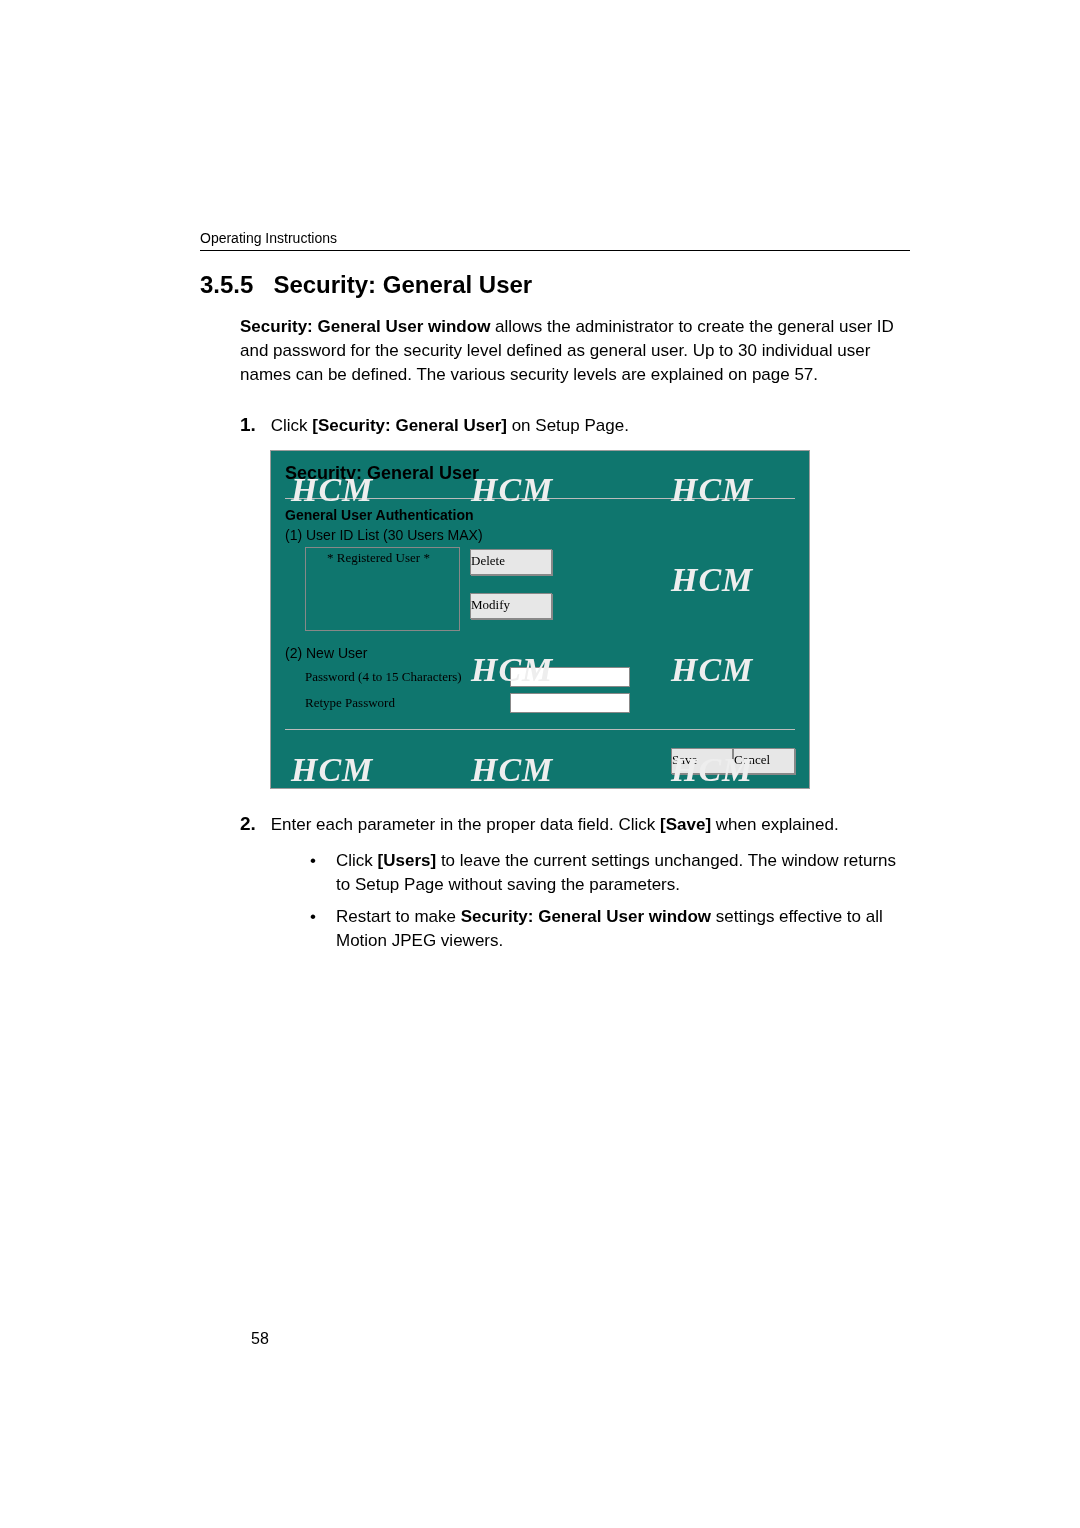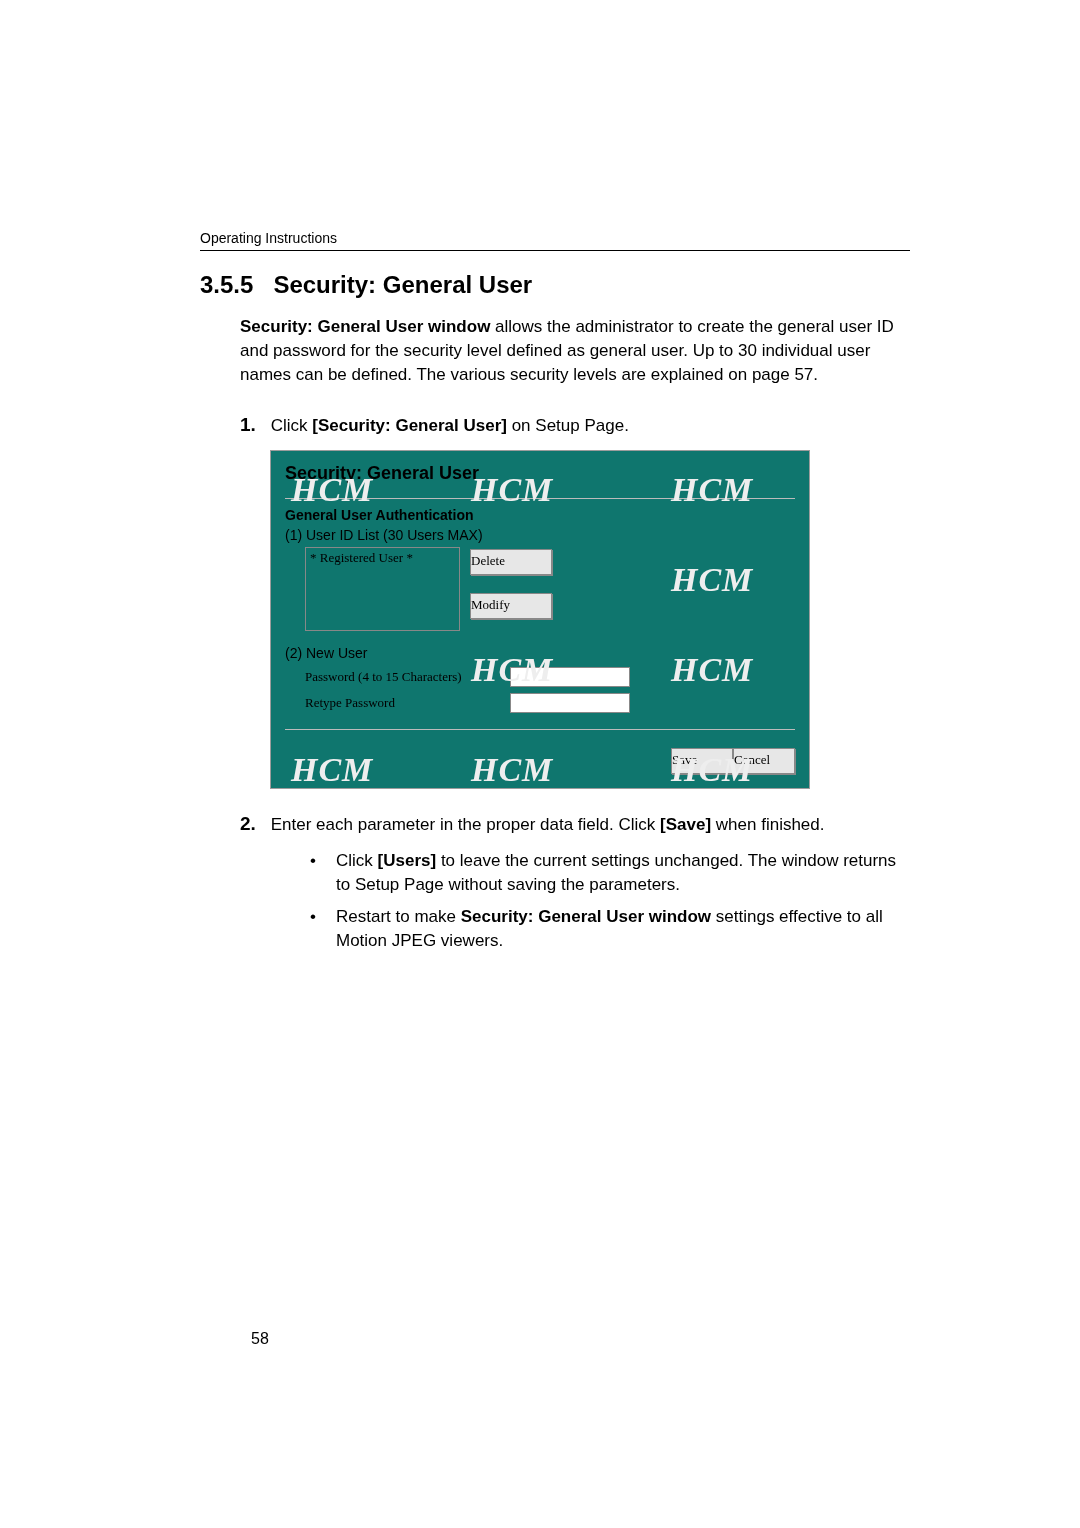--- a/index.html
+++ b/index.html
@@ -96,21 +96,21 @@
     display: flex;
     align-items: flex-start;
     margin-top: 4px;
     margin-left: 20px;
     gap: 10px;
   }
   .listbox {
     border: 1px solid #888;
     width: 155px;
     height: 84px;
-    padding: 2px 4px;
+    padding: 2px 21px;
     font-size: 13px;
     box-sizing: border-box;
   }
   .btncol {
     display: flex;
     flex-direction: column;
     gap: 18px;
     padding-top: 2px;
   }
   .winbtn {
@@ -231,21 +231,21 @@
 
       <div class="btnrow">
         <div class="winbtn">Save</div>
         <div class="winbtn">Cancel</div>
       </div>
     </div>
   </div>
 
   <div class="step">
     <span class="num">2.</span>
-    <span>Enter each parameter in the proper data field. Click </span><span class="bold">[Save]</span><span> when finished.</span>
+    <span>Enter each parameter in the proper data field. Click </span><span class="bold">[Save]</span><span> when explained.</span>
   </div>
 
   <div class="bullets">
     <div class="b">
       <div class="dot">•</div>
       <div>
         <span>Click </span><span class="bold">[Users]</span><span> to leave the current settings unchanged. The window returns to Setup Page without saving the parameters.</span>
       </div>
     </div>
     <div class="b">

